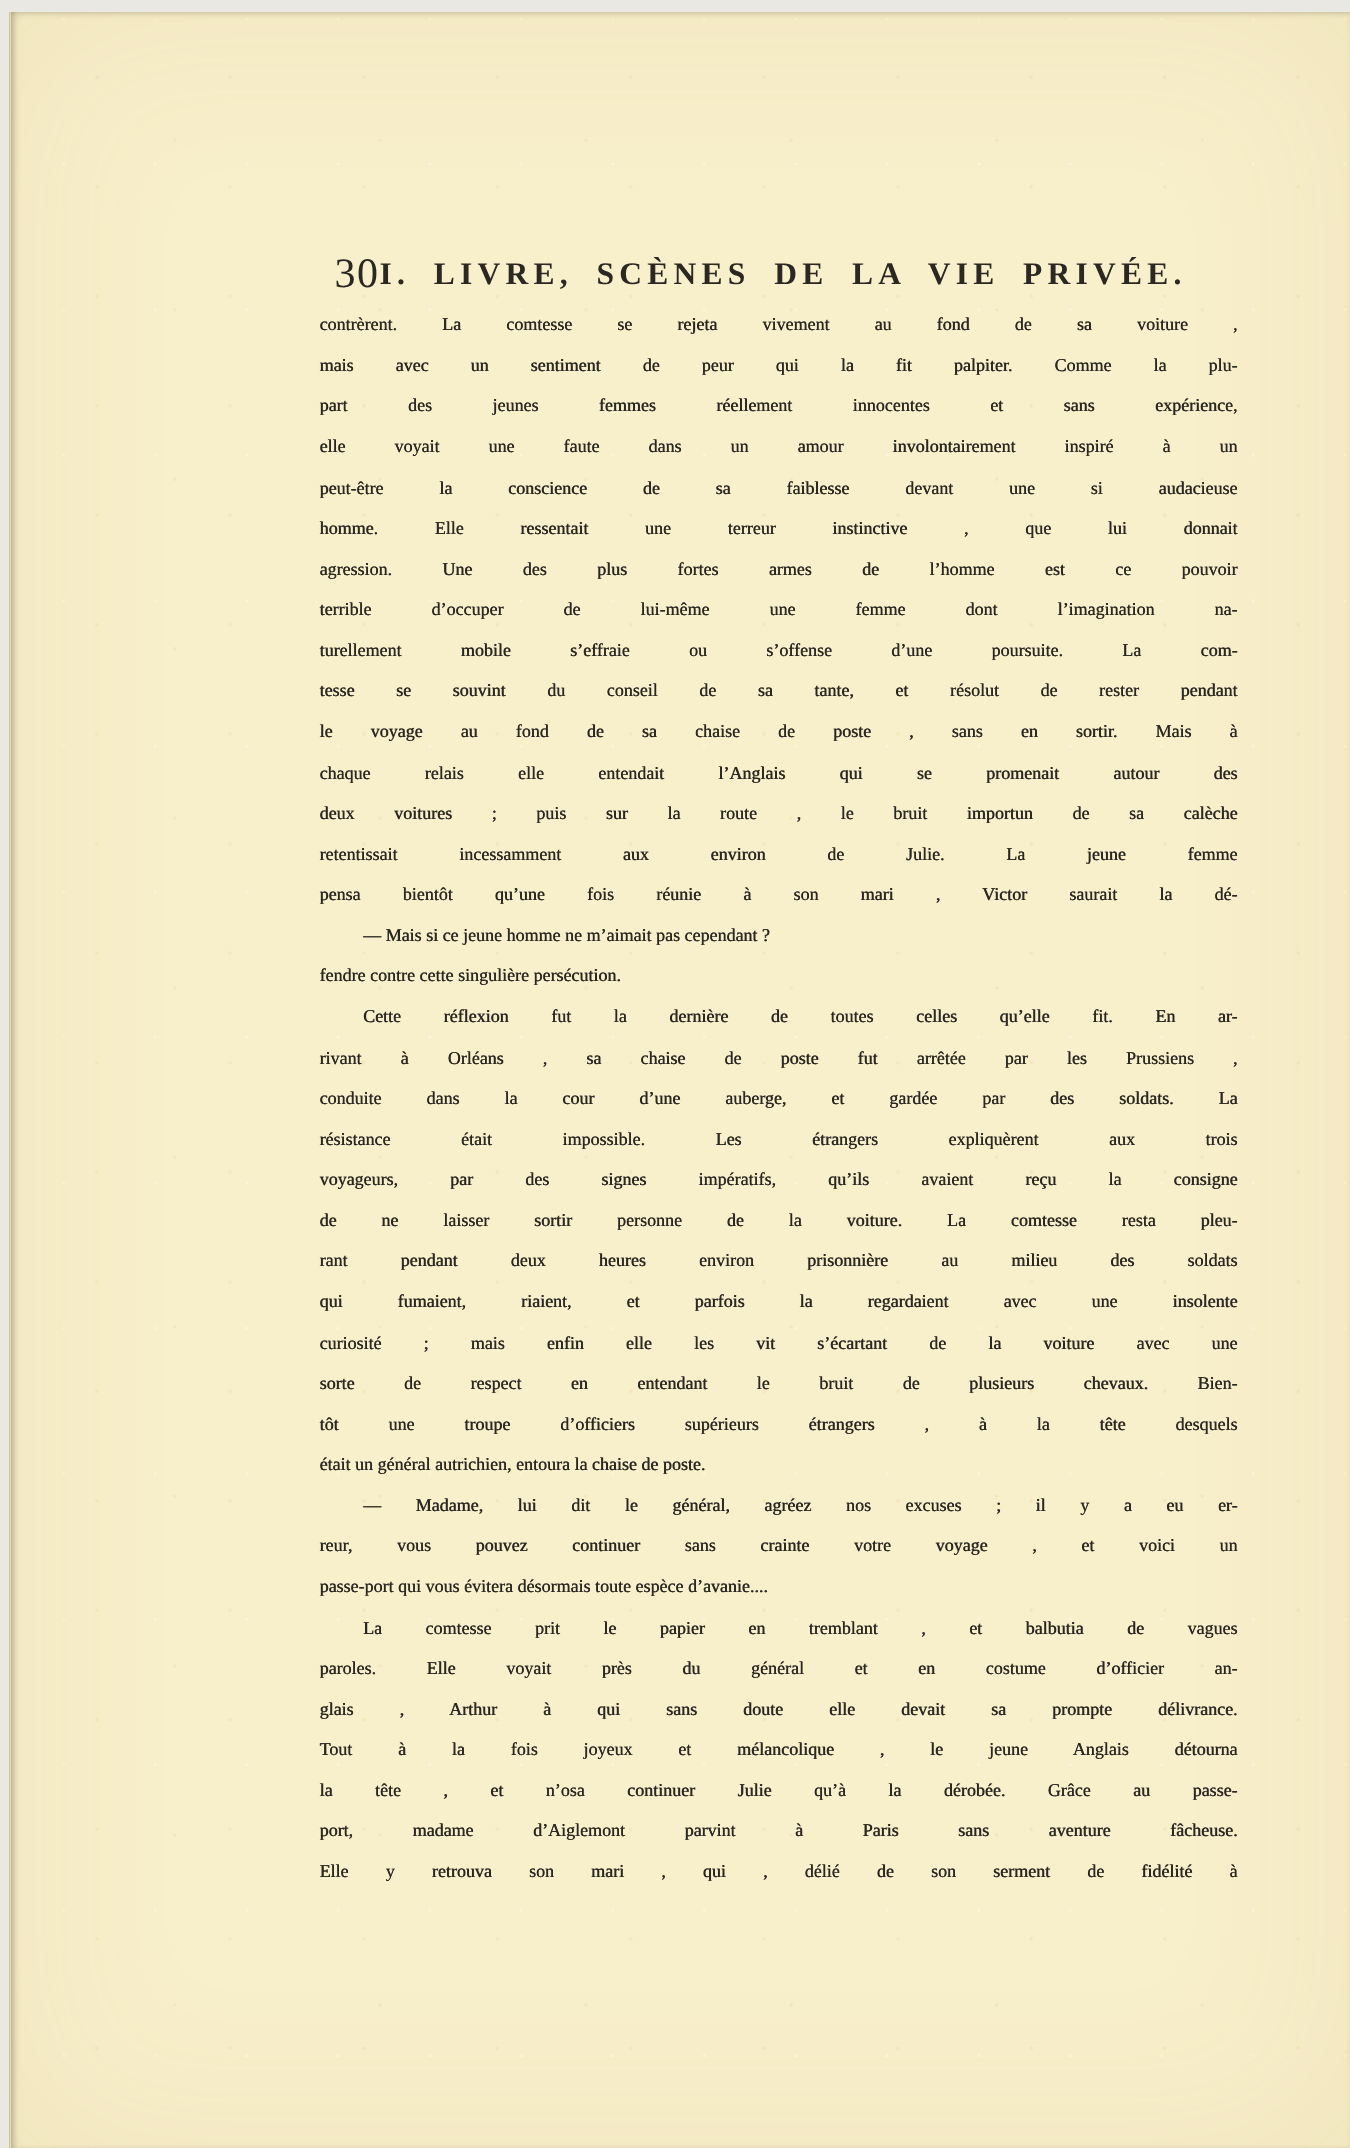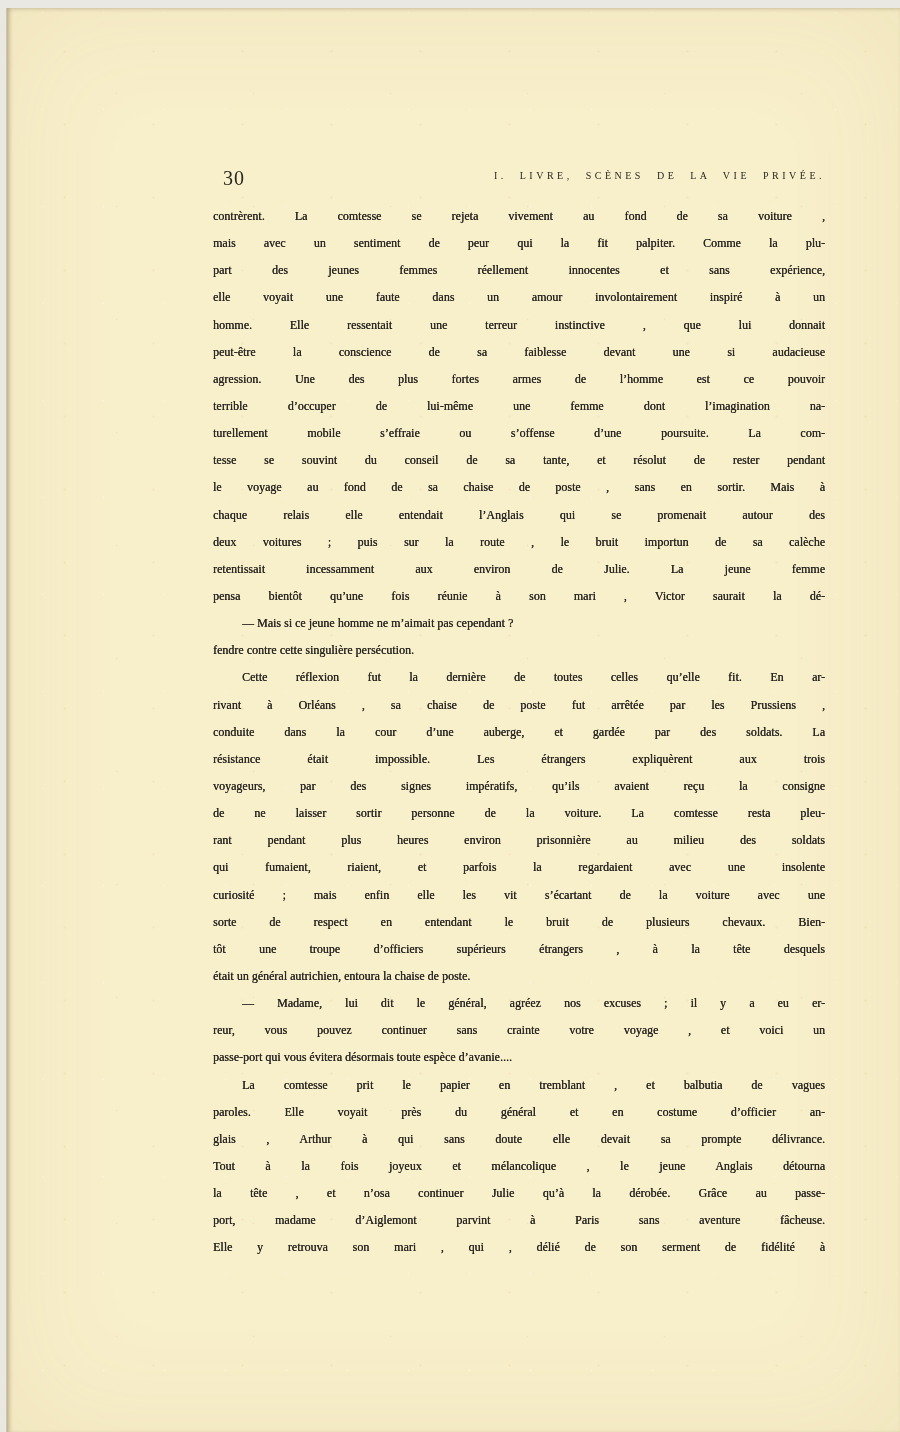--- a/index.html
+++ b/index.html
@@ -35,30 +35,30 @@
     left: 206px; top: 158px;
     width: 612px;
   }
   .header-row {
     position: relative;
     height: 28px;
   }
   .pagenum {
     position: absolute;
     left: 10px; top: 1px;
-    font-size: 20px;
+    font-size: 28px;
     letter-spacing: 1px;
   }
   .running {
     position: absolute;
     left: 40px; right: 0;
     top: 4px;
-    text-align: right;
-    font-size: 10px;
-    font-weight: normal;
+    text-align: left;
+    font-size: 21px;
+    font-weight: bold;
     letter-spacing: 3.5px;
     word-spacing: 7px;
     white-space: nowrap;
   }
   .textblock {
     margin-top: 9px;
   }
   .line {
     font-size: 12px;
     line-height: 27.15px;
@@ -84,40 +84,40 @@
     <div class="content">
       <div class="header-row">
         <span class="pagenum">30</span>
         <span class="running">I. LIVRE, SCÈNES DE LA VIE PRIVÉE.</span>
       </div>
       <div class="textblock" id="textblock">
           <div class="line j">contrèrent. La comtesse se rejeta vivement au fond de sa voiture ,</div>
           <div class="line j">mais avec un sentiment de peur qui la fit palpiter. Comme la plu-</div>
           <div class="line j">part des jeunes femmes réellement innocentes et sans expérience,</div>
           <div class="line j">elle voyait une faute dans un amour involontairement inspiré à un</div>
+          <div class="line j">peut-être la conscience de sa faiblesse devant une si audacieuse</div>
           <div class="line j">homme. Elle ressentait une terreur instinctive , que lui donnait</div>
-          <div class="line j">peut-être la conscience de sa faiblesse devant une si audacieuse</div>
           <div class="line j">agression. Une des plus fortes armes de l’homme est ce pouvoir</div>
           <div class="line j">terrible d’occuper de lui-même une femme dont l’imagination na-</div>
           <div class="line j">turellement mobile s’effraie ou s’offense d’une poursuite. La com-</div>
           <div class="line j">tesse se souvint du conseil de sa tante, et résolut de rester pendant</div>
           <div class="line j">le voyage au fond de sa chaise de poste , sans en sortir. Mais à</div>
           <div class="line j">chaque relais elle entendait l’Anglais qui se promenait autour des</div>
           <div class="line j">deux voitures ; puis sur la route , le bruit importun de sa calèche</div>
           <div class="line j">retentissait incessamment aux environ de Julie. La jeune femme</div>
           <div class="line j">pensa bientôt qu’une fois réunie à son mari , Victor saurait la dé-</div>
           <div class="line ind">— Mais si ce jeune homme ne m’aimait pas cependant ?</div>
           <div class="line">fendre contre cette singulière persécution.</div>
           <div class="line j ind">Cette réflexion fut la dernière de toutes celles qu’elle fit. En ar-</div>
           <div class="line j">rivant à Orléans , sa chaise de poste fut arrêtée par les Prussiens ,</div>
           <div class="line j">conduite dans la cour d’une auberge, et gardée par des soldats. La</div>
           <div class="line j">résistance était impossible. Les étrangers expliquèrent aux trois</div>
           <div class="line j">voyageurs, par des signes impératifs, qu’ils avaient reçu la consigne</div>
           <div class="line j">de ne laisser sortir personne de la voiture. La comtesse resta pleu-</div>
-          <div class="line j">rant pendant plus heures environ prisonnière au milieu des soldats</div>
+          <div class="line j">rant pendant deux heures environ prisonnière au milieu des soldats</div>
           <div class="line j">qui fumaient, riaient, et parfois la regardaient avec une insolente</div>
           <div class="line j">curiosité ; mais enfin elle les vit s’écartant de la voiture avec une</div>
           <div class="line j">sorte de respect en entendant le bruit de plusieurs chevaux. Bien-</div>
           <div class="line j">tôt une troupe d’officiers supérieurs étrangers , à la tête desquels</div>
           <div class="line">était un général autrichien, entoura la chaise de poste.</div>
           <div class="line j ind">— Madame, lui dit le général, agréez nos excuses ; il y a eu er-</div>
           <div class="line j">reur, vous pouvez continuer sans crainte votre voyage , et voici un</div>
           <div class="line">passe-port qui vous évitera désormais toute espèce d’avanie....</div>
           <div class="line j ind">La comtesse prit le papier en tremblant , et balbutia de vagues</div>
           <div class="line j">paroles. Elle voyait près du général et en costume d’officier an-</div>

